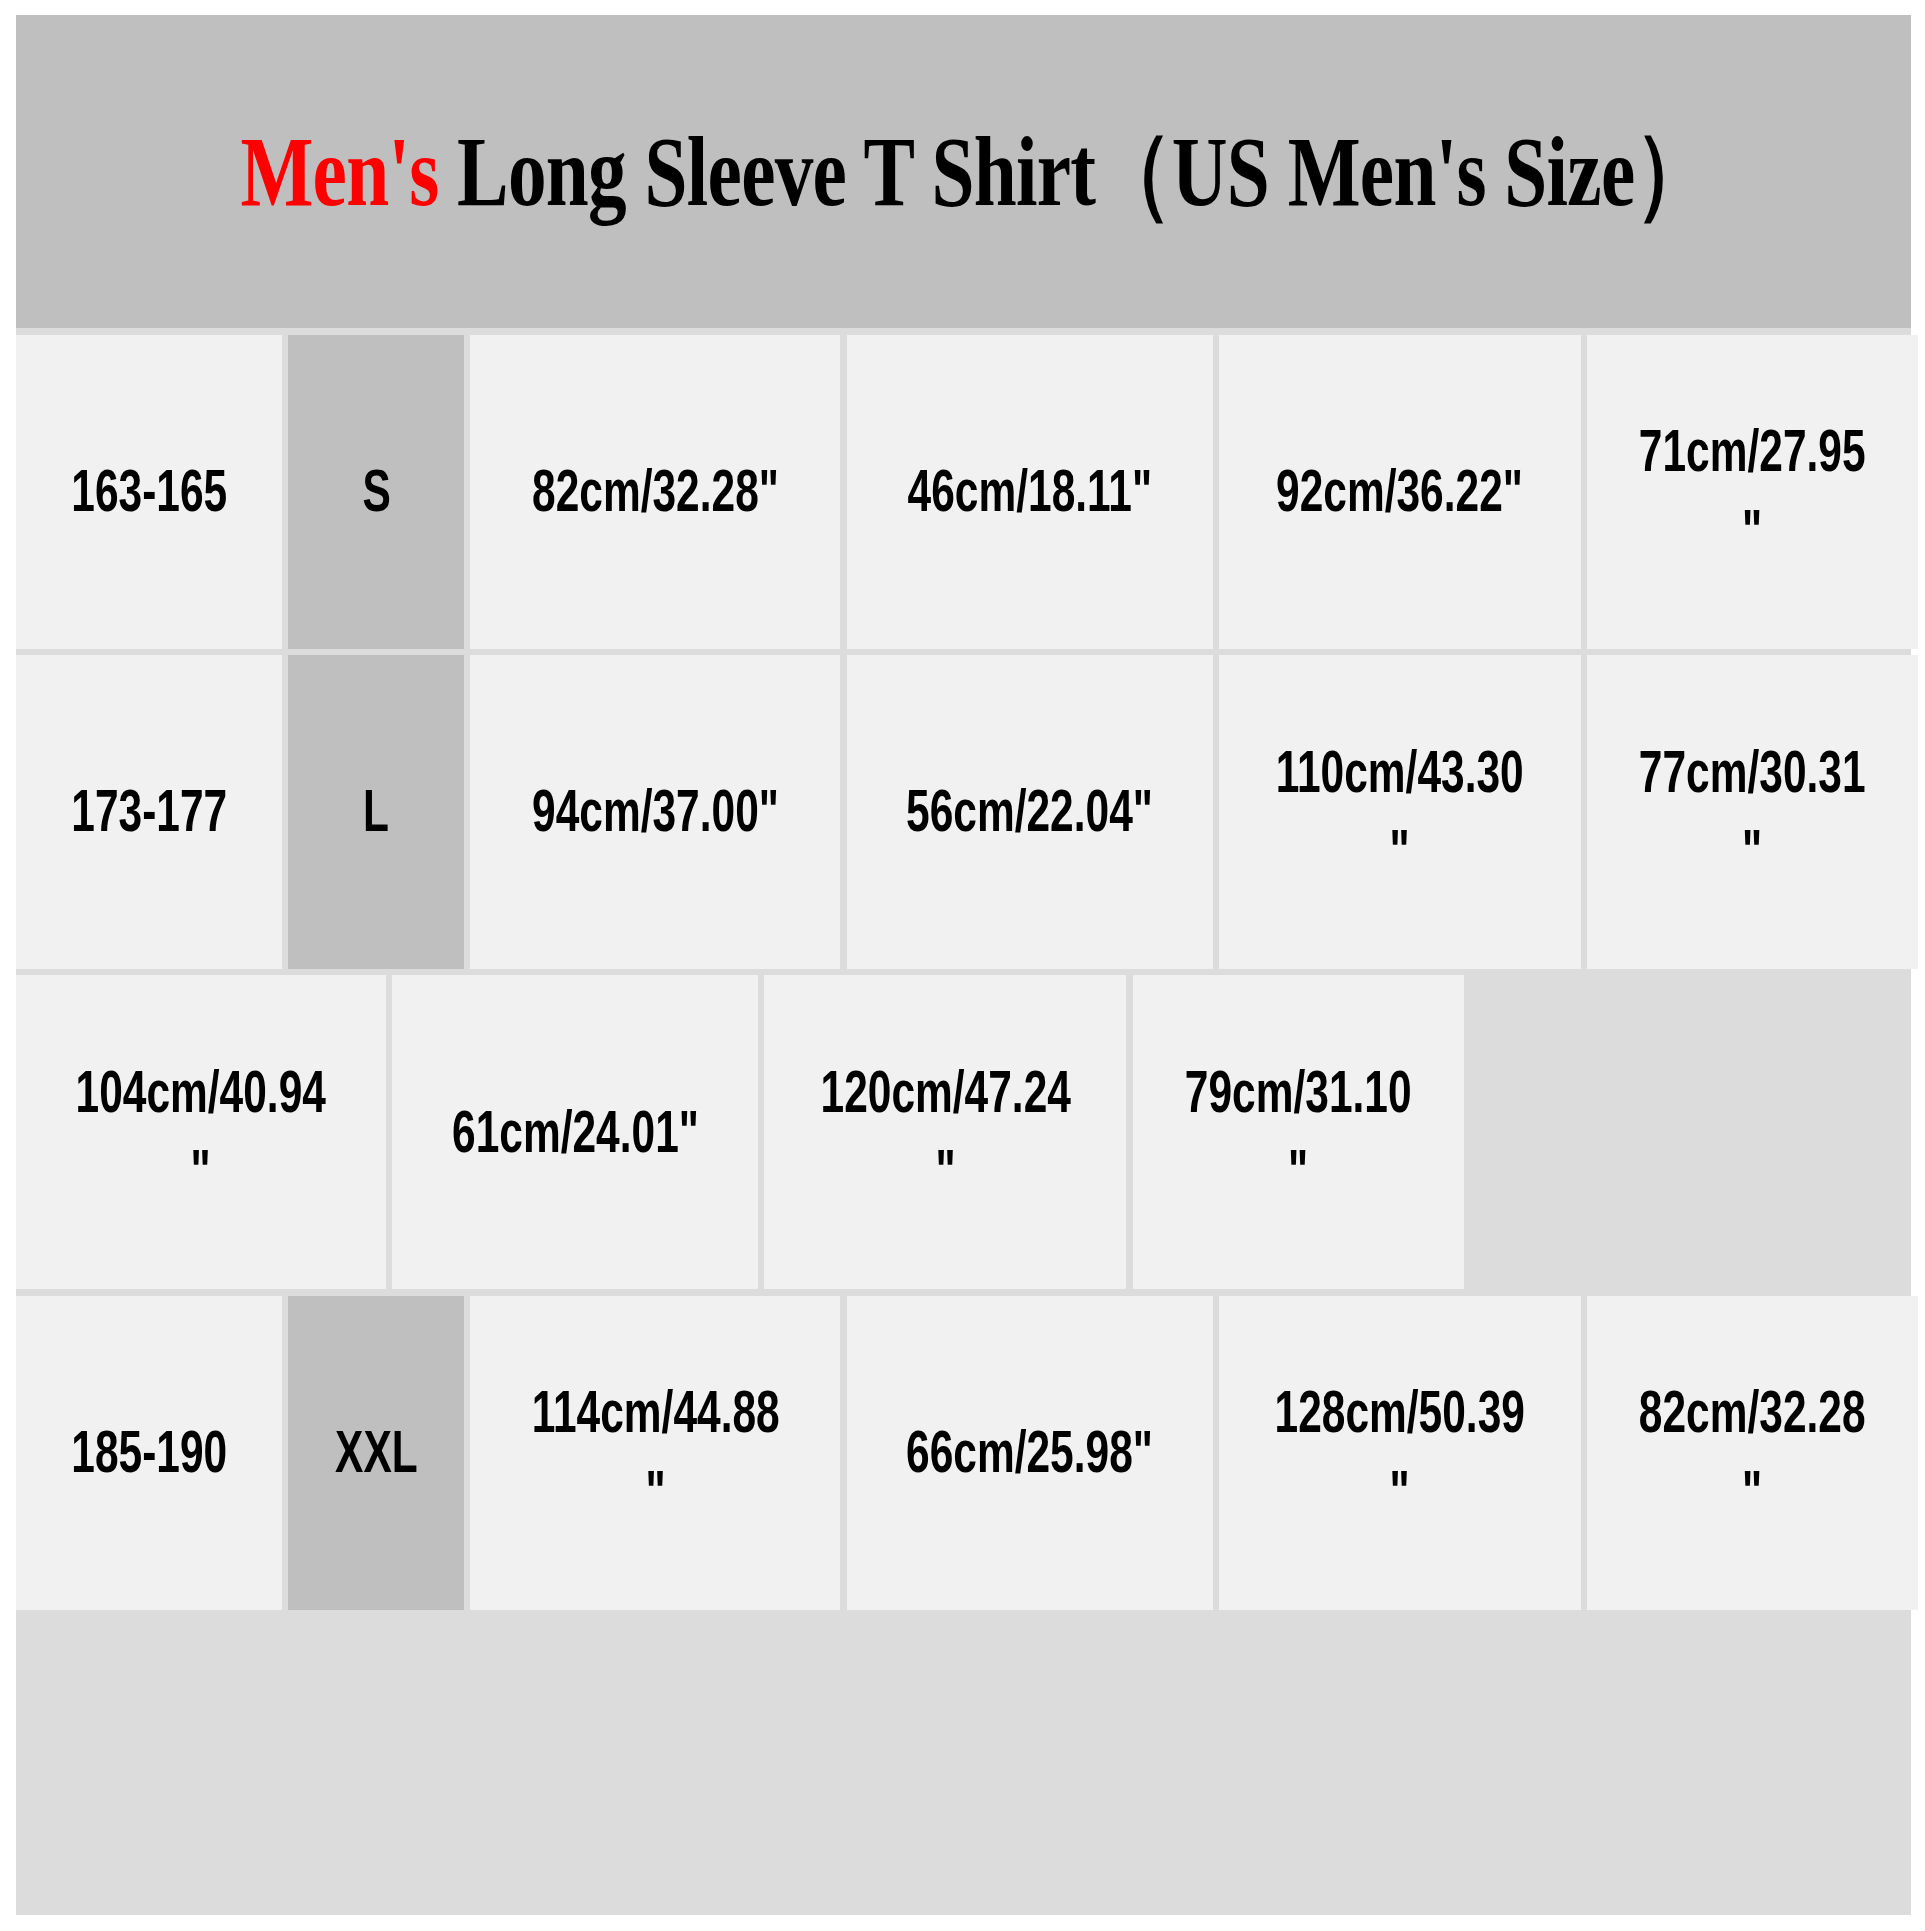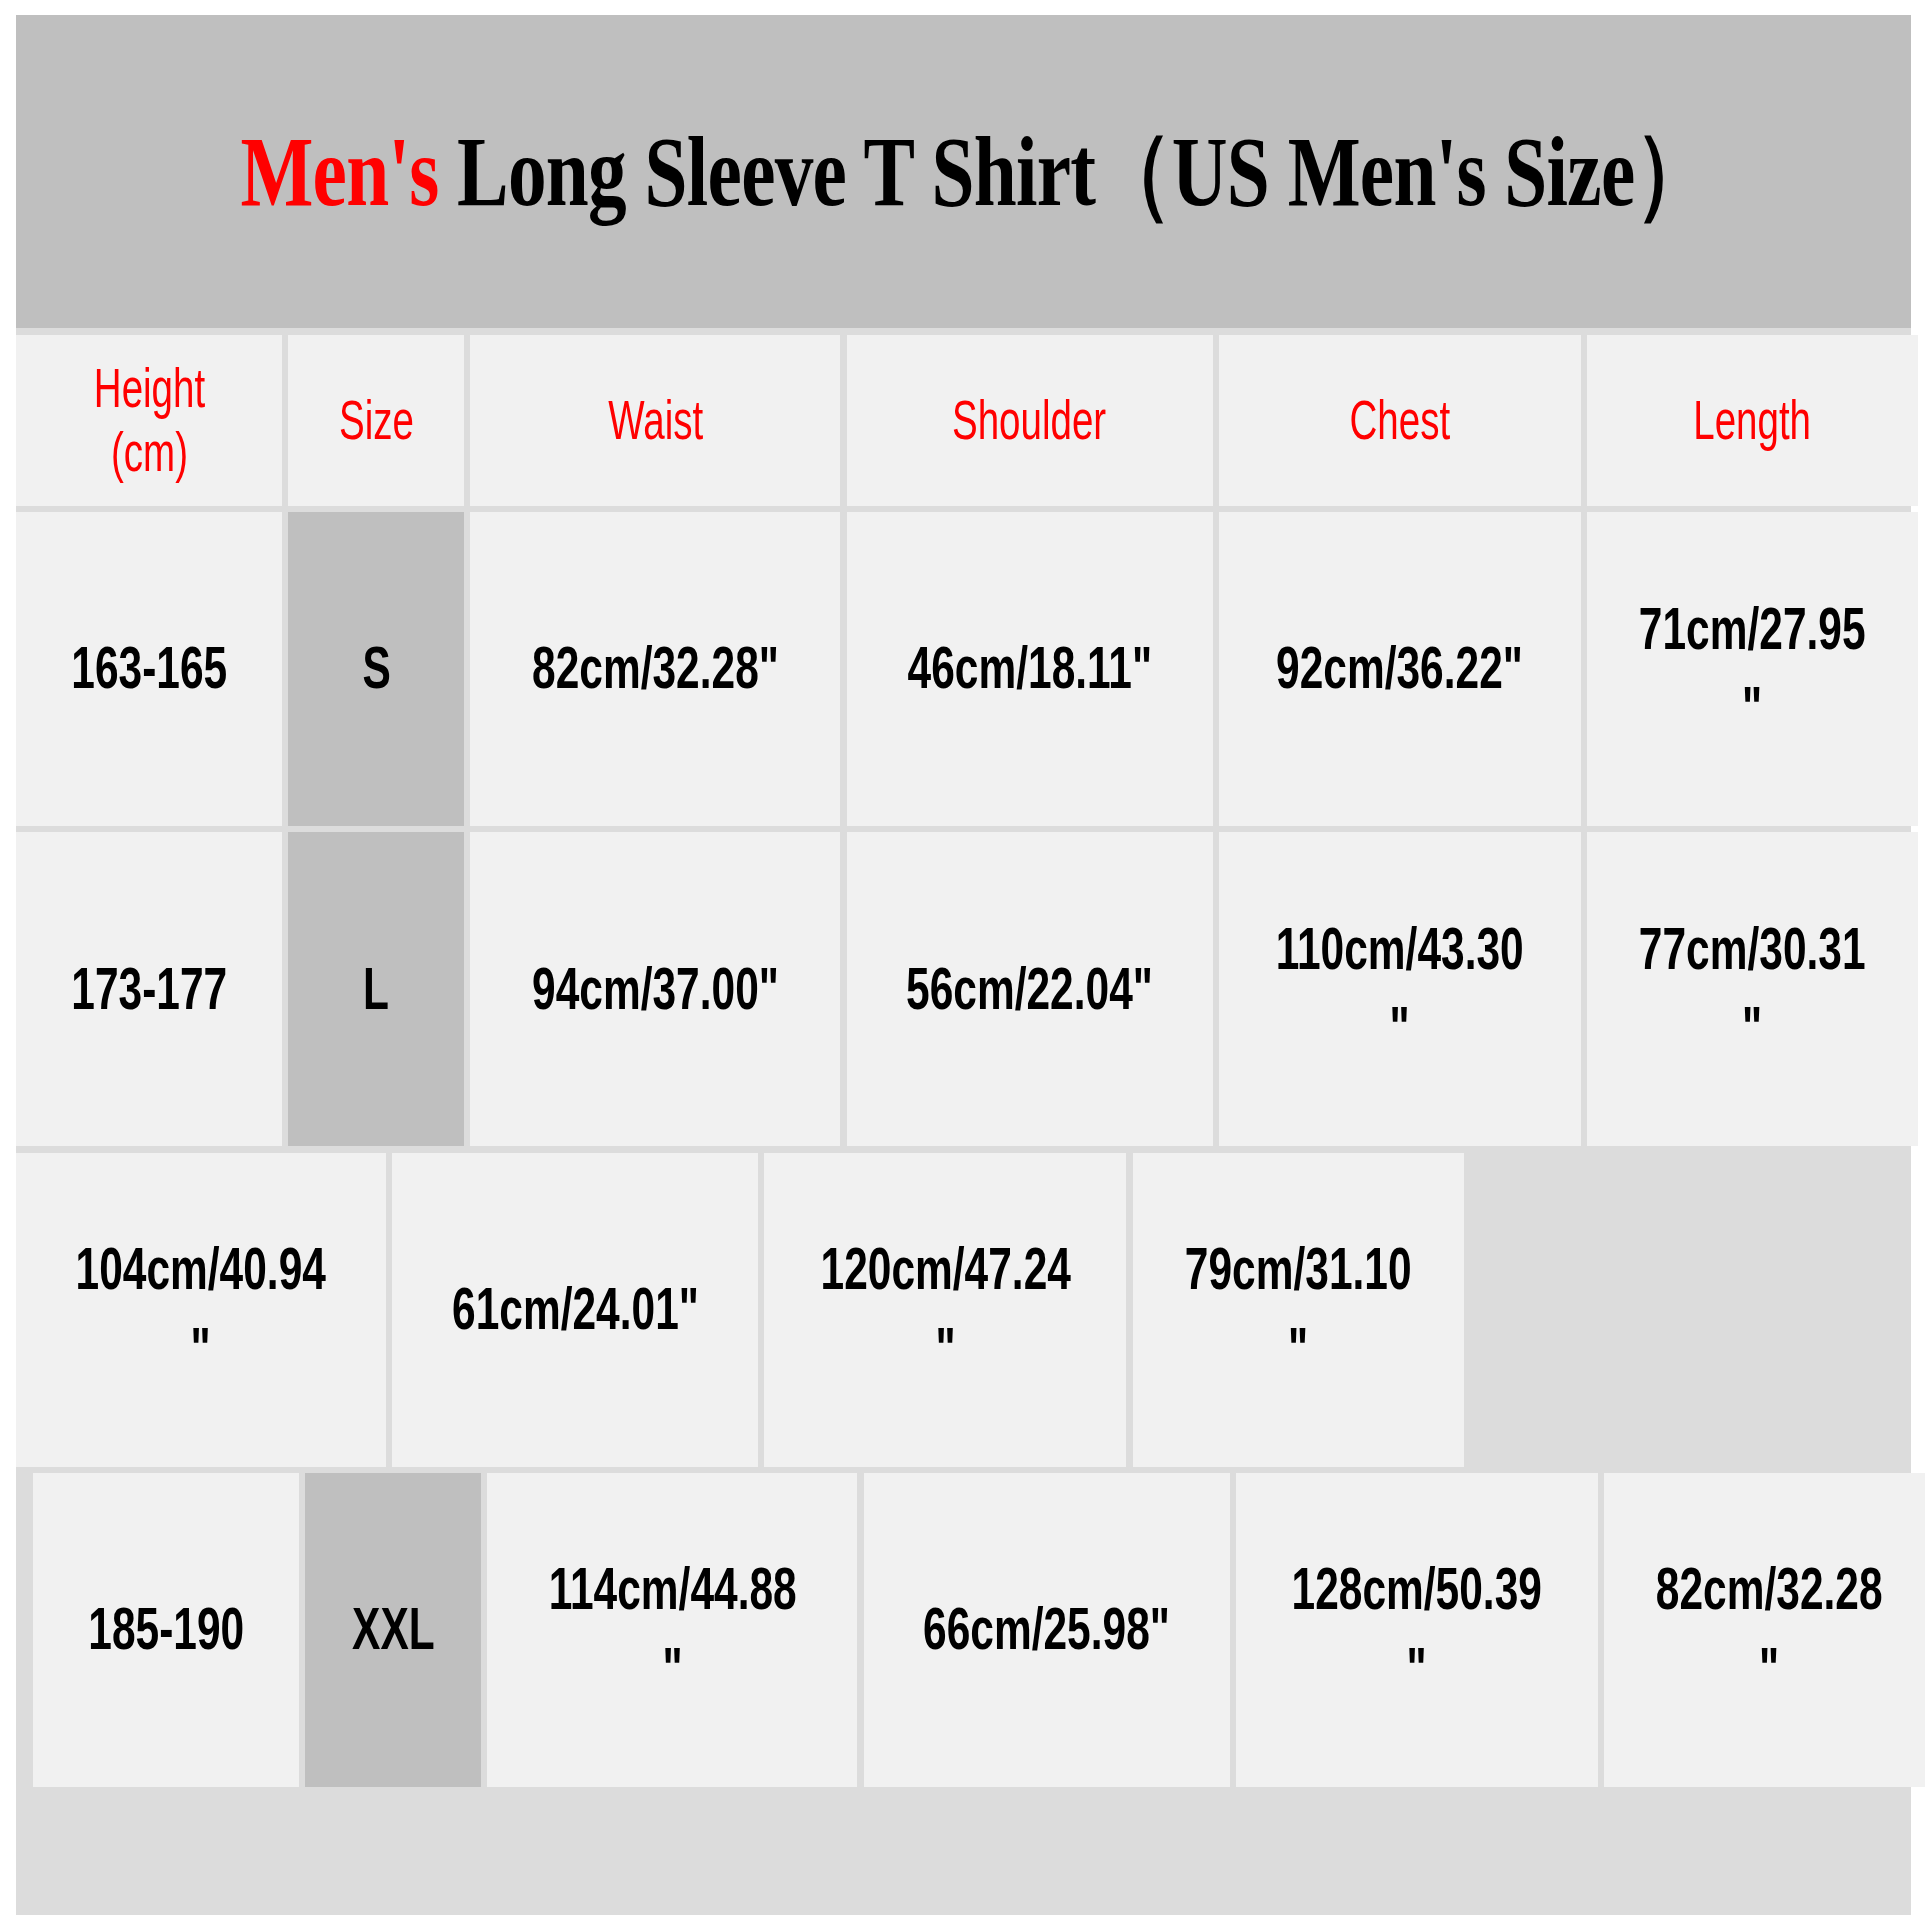--- a/index.html
+++ b/index.html
@@ -56,21 +56,21 @@
     display: flex;
     flex-direction: column;
     padding-top: 7px;
     box-sizing: border-box;
   }
   .row {
     display: flex;
     flex: 0 0 auto;
     margin-bottom: 6.2px;
   }
-  .row:last-child { margin-bottom: 0; margin-left: 17px; }
+  .row:last-child { margin-bottom: 0; }
 
   .row-header { height: 171px; }
   .row-data   { height: 314px; }
 
   .cell {
     background: #f1f1f1;
     margin-right: 6.2px;
     display: flex;
     align-items: center;
     justify-content: center;
@@ -121,41 +121,20 @@
 <body>
 
 <div id="size-chart">
 
   <div class="title-band">
     <div class="title-text"><span class="title-accent">Men's</span><span> Long Sleeve T Shirt（US  Men's  Size）</span></div>
   </div>
 
   <div class="grid">
 
-    <div class="row row-header">
-      <div class="cell c-height">
-        <span class="hdr">Height
-(cm)</span>
-      </div>
-      <div class="cell c-size">
-        <span class="hdr">Size</span>
-      </div>
-      <div class="cell c-waist">
-        <span class="hdr">Waist</span>
-      </div>
-      <div class="cell c-shoulder">
-        <span class="hdr">Shoulder</span>
-      </div>
-      <div class="cell c-chest">
-        <span class="hdr">Chest</span>
-      </div>
-      <div class="cell c-length">
-        <span class="hdr">Length</span>
-      </div>
-    </div>
 
     <div class="row row-data">
       <div class="cell c-height">
         <span class="val">163-165</span>
       </div>
       <div class="cell c-size size-cell">
         <span class="val">S</span>
       </div>
       <div class="cell c-waist">
         <span class="val wrap">82cm/32.28"</span>

